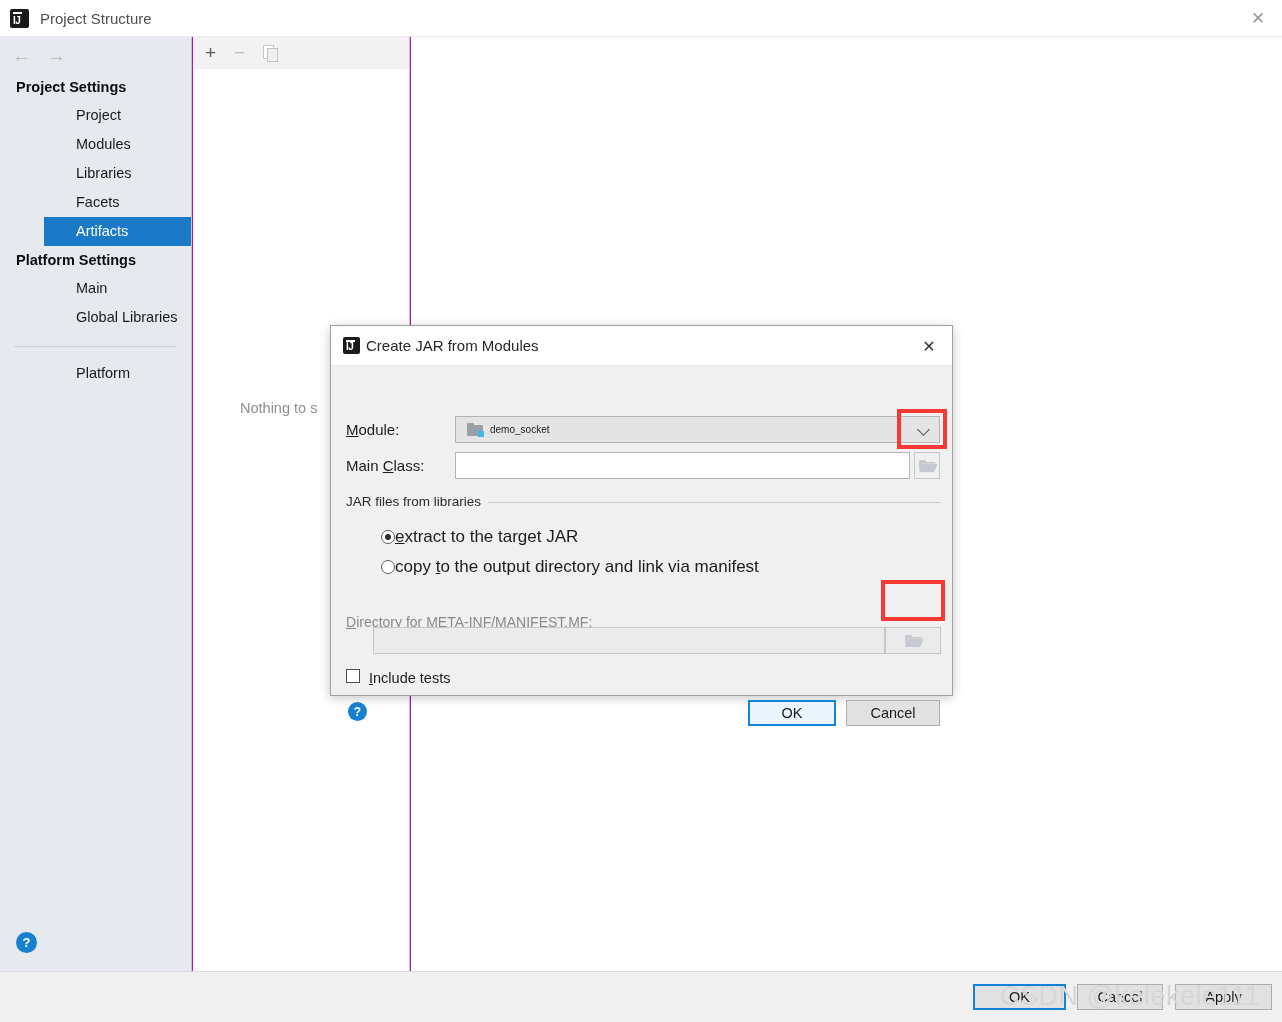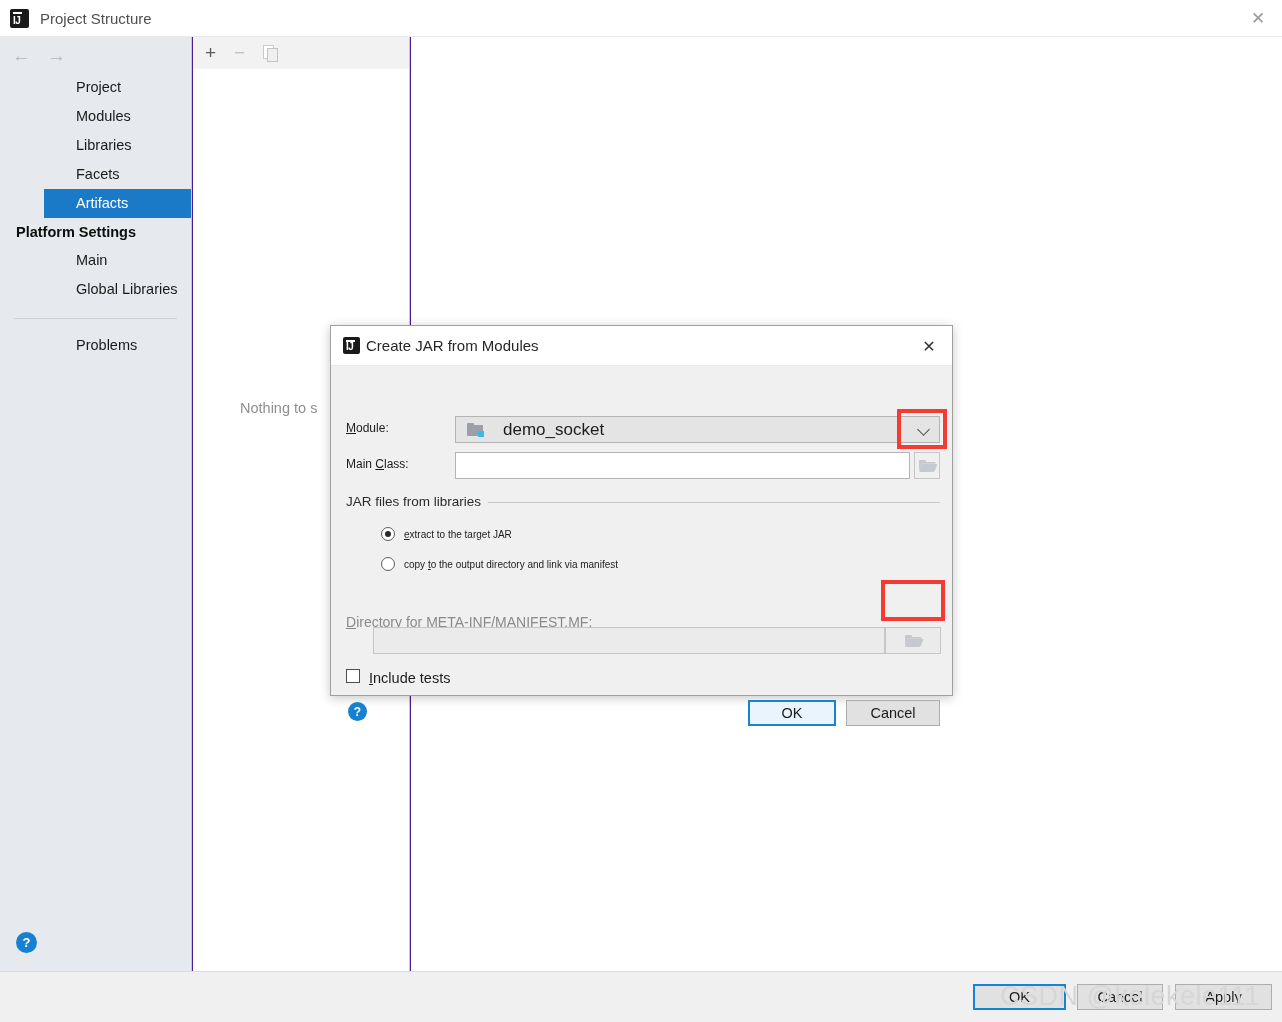--- a/index.html
+++ b/index.html
@@ -8,21 +8,21 @@
     width:1282px; height:1022px;
     font-family:"Liberation Sans", sans-serif;
     font-size:14.5px;
     color:#1f1f1f;
     background:#ffffff;
     overflow:hidden;
     position:relative;
   }
 
   
-  #window { position:absolute; inset:0; background:#4c1d95; }
+  #window { position:absolute; inset:0; background:#a21caf; }
 
   #titlebar {
     position:absolute; left:0; top:0; width:1282px; height:37px;
     background:#ffffff; display:flex; align-items:center;
     border-bottom:1px solid #eaeaea;
   }
   .ij-logo {
     width:19px; height:19px; margin-left:10px; position:relative;
     background:#1a1a1a; border-radius:2px; flex:none;
   }
@@ -148,21 +148,21 @@
   #dlg-title .ij-logo { margin-left:12px; width:17px; height:17px; }
   #dlg-title-text { margin-left:6px; font-size:15px; color:#262626; }
   #dlg-close {
     position:absolute; right:0; top:0; width:46px; height:40px;
     display:flex; align-items:center; justify-content:center;
     color:#333; font-size:16px; cursor:pointer;
   }
 
   #dlg-body { position:relative; padding:0; height:330px; }
 
-  .dlg-label { font-size:12px; color:#1c1c1c; }
+  .dlg-label { font-size:15px; color:#1c1c1c; }
   .uline { text-decoration:underline; }
 
   
   #row-module { position:absolute; left:15px; top:50px; width:594px; height:27px; }
   #lbl-module { position:absolute; left:0; top:5px; }
   #module-combo {
     position:absolute; left:109px; top:0; width:485px; height:27px;
     background:#e4e4e4; border:1px solid #b4b4b4;
     display:flex; align-items:center; cursor:pointer;
   }
@@ -174,21 +174,21 @@
     background:#9aa0a6; border-radius:1px;
   }
   .folder-mod::after{
     content:""; position:absolute; left:0; top:0px; width:7px; height:3px;
     background:#9aa0a6; border-radius:1px 1px 0 0;
   }
   .folder-mod i{
     position:absolute; right:-1px; bottom:-1px; width:6px; height:6px;
     background:#3bb8e6; z-index:2;
   }
-  #module-value { margin-left:20px; font-size:17px; color:#1c1c1c; }
+  #module-value { margin-left:7px; font-size:10px; color:#1c1c1c; }
   #module-caret {
     position:absolute; right:11px; top:8px; width:9px; height:9px;
     border-right:1.6px solid #4a4a4a; border-bottom:1.6px solid #4a4a4a;
     transform:rotate(45deg);
   }
 
   
   #row-mainclass { position:absolute; left:15px; top:86px; width:594px; height:41px; }
   #lbl-mainclass { position:absolute; left:0; top:5px; }
   #mainclass-input {
@@ -240,21 +240,21 @@
   #radio-1 { top:33px; }
   #radio-2 { top:63px; }
   .radio {
     width:14px; height:14px; border-radius:50%;
     border:1.4px solid #5c5c5c; background:#fff; position:relative; flex:none;
   }
   .radio.checked::after{
     content:""; position:absolute; left:3px; top:3px; width:6px; height:6px;
     border-radius:50%; background:#2b2b2b;
   }
-  .radio-label { margin-left:9px; font-size:10px; color:#1c1c1c; }
+  .radio-label { font-size:17px; color:#1c1c1c; }
 
   
   #lbl-directory {
     position:absolute; left:15px; top:248px; font-size:14px; color:#8a8a8a;
   }
   #dir-input {
     position:absolute; left:42px; top:261px; width:512px; height:27px;
     background:#ebebeb; border:1px solid #c6c6c6;
     font-family:"Liberation Sans", sans-serif; font-size:14.5px;
     padding:0 6px; color:#8a8a8a; outline:none;
@@ -304,32 +304,33 @@
     <div id="window-title">Project Structure</div>
     <div id="win-close">✕</div>
   </div>
 
   <div id="leftnav">
     <div id="nav-arrows">
       <span class="nav-arrow">←</span>
       <span class="nav-arrow">→</span>
     </div>
 
+    <div class="nav-group-title">Project Settings</div>
     <div class="nav-item">Project</div>
     <div class="nav-item">Modules</div>
     <div class="nav-item">Libraries</div>
     <div class="nav-item">Facets</div>
     <div class="nav-item selected">Artifacts</div>
 
     <div class="nav-group-title">Platform Settings</div>
     <div class="nav-item">Main</div>
     <div class="nav-item">Global Libraries</div>
 
     <div class="nav-sep"></div>
-    <div class="nav-item">Problems</div>
+    <div class="nav-item">Platform</div>
 
     <div id="help-btn-main">?</div>
   </div>
 
   <div id="midpanel">
     <div id="mid-toolbar">
       <span class="tb-icon">+</span>
       <span class="tb-icon disabled">−</span>
       <span class="tb-copy"></span>
     </div>

